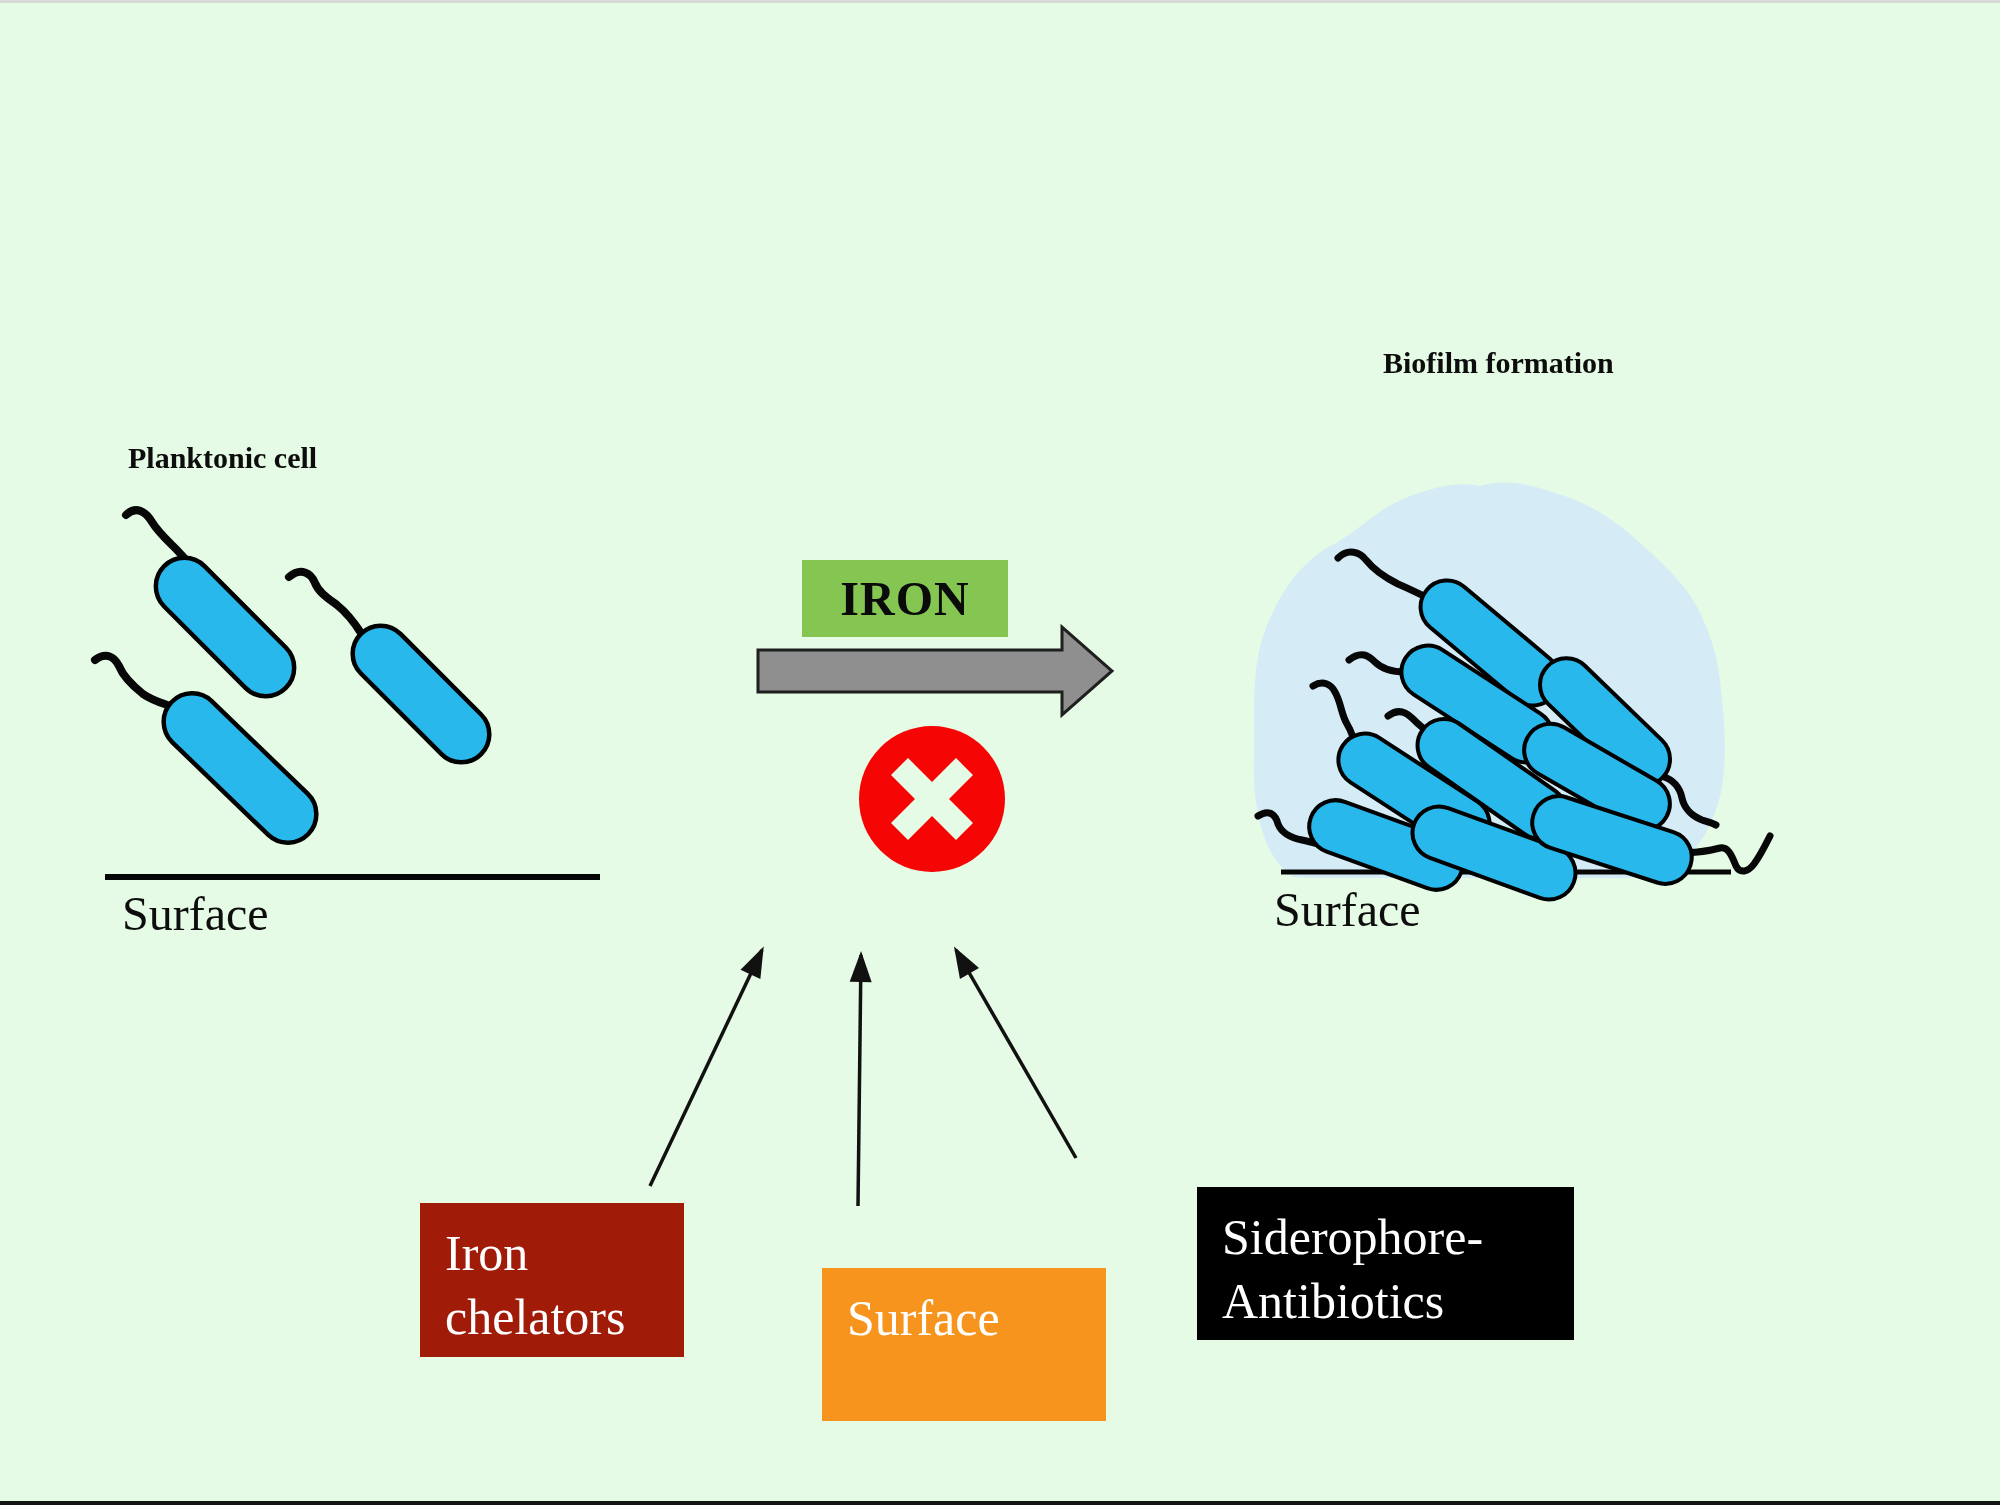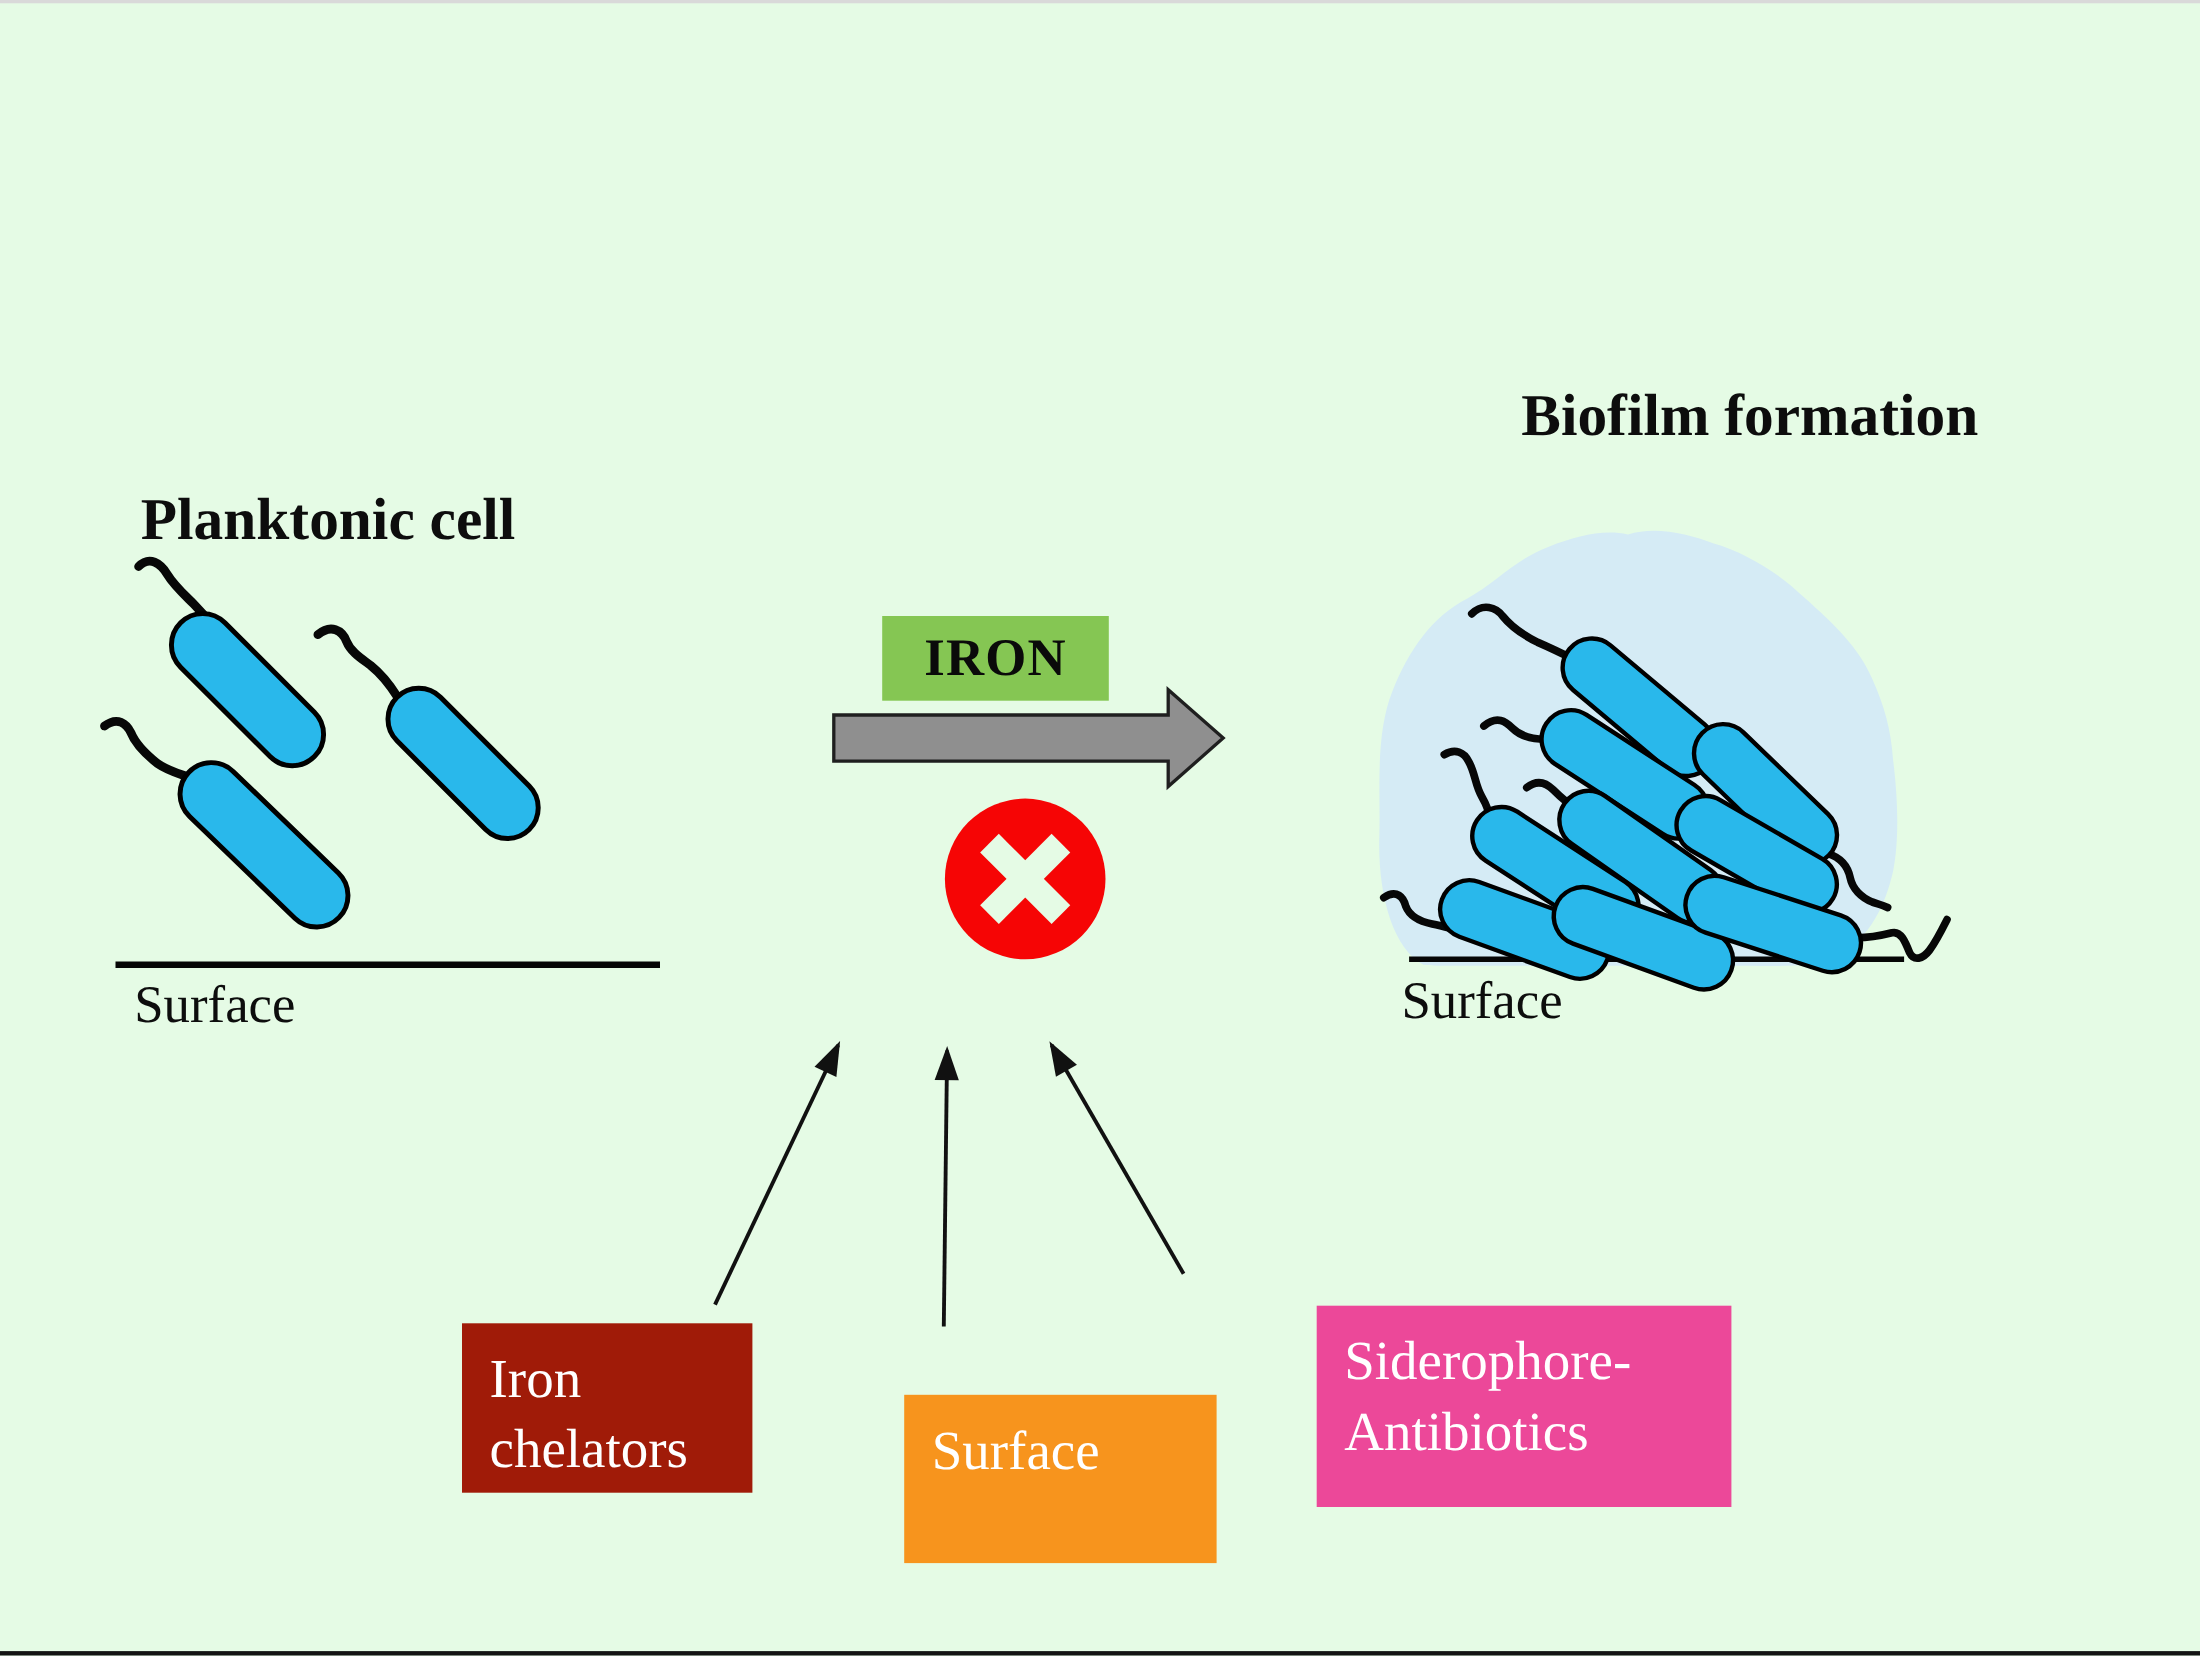--- a/index.html
+++ b/index.html
@@ -5,38 +5,38 @@
   html,body{margin:0;padding:0;}
   body{
     width:2000px;height:1505px;position:relative;overflow:hidden;
     background:#E5FBE5;
     font-family:"Liberation Serif", serif;
     color:#0d0d0d;
   }
   .edge-top{position:absolute;left:0;top:0;width:2000px;height:3px;background:#D9D9D9;}
   .edge-bottom{position:absolute;left:0;bottom:0;width:2000px;height:4px;background:#141414;}
   svg.art{position:absolute;left:0;top:0;}
-  .title{position:absolute;font-weight:bold;font-size:54px;white-space:nowrap;}
+  .title{position:absolute;font-weight:bold;font-size:30px;white-space:nowrap;}
   #planktonic-title{left:128px;top:441px;}
   #biofilm-title{left:1383px;top:346px;}
   .surface-label{position:absolute;font-size:48px;white-space:nowrap;}
   #surface-left{left:122px;top:886px;}
   #surface-right{left:1274px;top:882px;}
   .iron-box{
     position:absolute;left:802px;top:560px;width:206px;height:77px;
     background:#85C653;display:flex;align-items:center;justify-content:center;
     font-weight:bold;font-size:48px;color:#0a0a0a;letter-spacing:1px;
   }
   .inhibitor{
     position:absolute;color:#ffffff;font-size:50px;line-height:64px;
     padding:18px 0 0 25px;box-sizing:border-box;
   }
   #iron-chelators-box{left:420px;top:1203px;width:264px;height:154px;background:#A01B08;}
   #gallium-box{left:822px;top:1268px;width:284px;height:153px;background:#F7941D;}
-  #siderophore-box{left:1197px;top:1187px;width:377px;height:183px;background:#ec4899;}
+  #siderophore-box{left:1197px;top:1187px;width:377px;height:153px;background:#000000;}
 </style>
 </head>
 <body>
 
 <div class="edge-top"></div>
 <div class="edge-bottom"></div>
 
 <svg class="art" width="2000" height="1505" viewBox="0 0 2000 1505">
   <defs>
     <marker id="ah" markerUnits="userSpaceOnUse" markerWidth="36" markerHeight="28" refX="28" refY="14" orient="auto">

